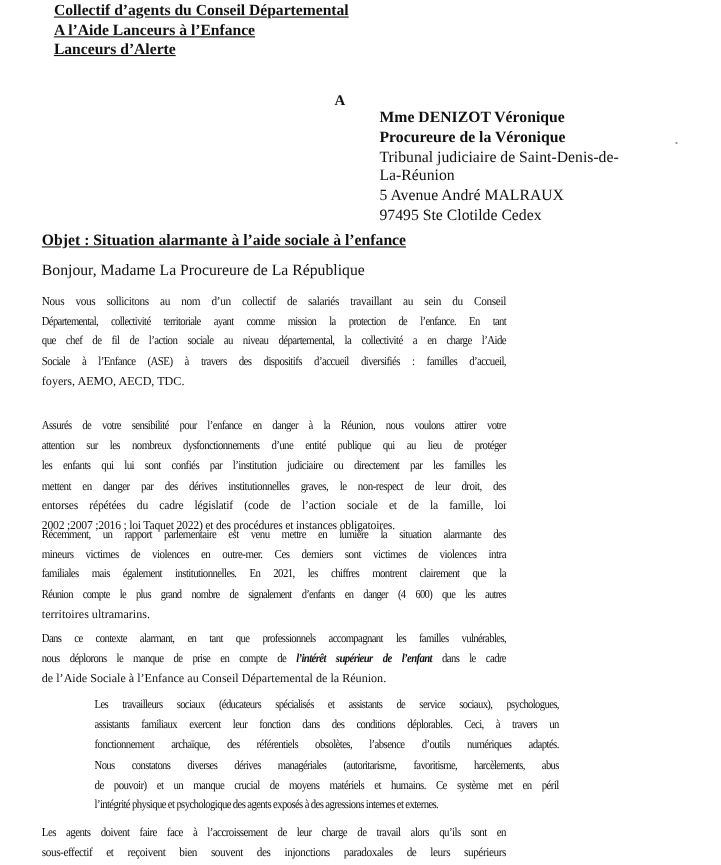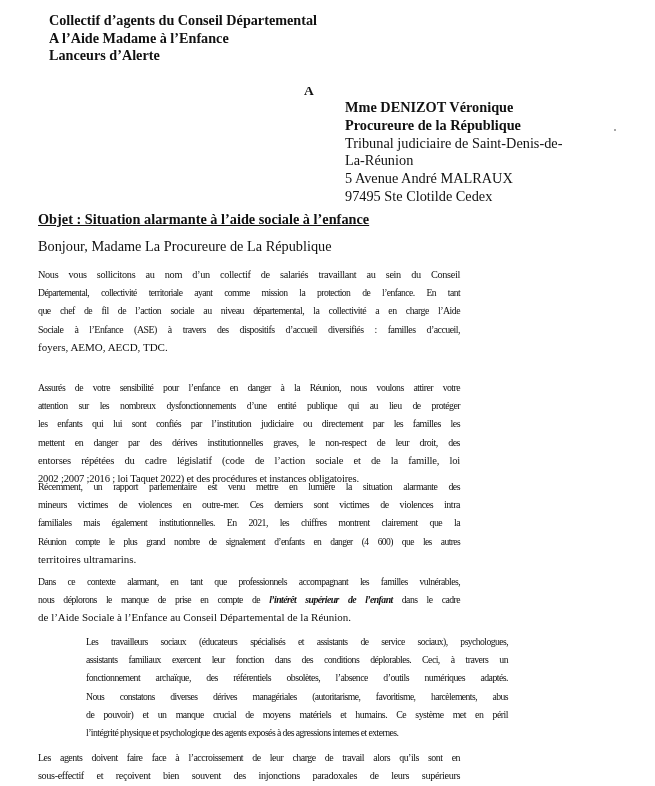--- a/index.html
+++ b/index.html
@@ -1,22 +1,22 @@
 <!DOCTYPE html>
 <html><head>
 <meta charset="utf-8">
 <style>
   html, body { margin: 0; padding: 0; background: #ffffff; }
   body {
     width: 655px; height: 786px; overflow: hidden; position: relative;
     font-family: "Liberation Serif", serif; color: #111;
   }
   .sender {
-    position: absolute; left: 49px; top: 12px;
-    font-weight: bold; font-size: 14.2px; line-height: 17.5px;
+    position: absolute; left: 49px; top: 2px;
+    font-weight: bold; font-size: 14.2px; line-height: 17.5px; text-decoration: underline;
   }
   .sender div { white-space: nowrap; }
   .to-letter {
     position: absolute; left: 304px; top: 83px;
     font-weight: bold; font-size: 13.5px;
   }
   .recipient {
     position: absolute; left: 345px; top: 99px;
     font-size: 14.3px; line-height: 17.8px;
   }
@@ -50,29 +50,29 @@
   .dot {
     position: absolute; left: 614px; top: 129px;
     width: 2px; height: 2px; background: #888; border-radius: 50%;
   }
 </style>
 </head>
 <body>
 
 <div class="sender">
   <div>Collectif d’agents du Conseil Départemental</div>
-  <div>A l’Aide Madame à l’Enfance</div>
+  <div>A l’Aide Lanceurs à l’Enfance</div>
   <div>Lanceurs d’Alerte</div>
 </div>
 
 <div class="to-letter">A</div>
 
 <div class="recipient">
   <div class="b">Mme DENIZOT Véronique</div>
-  <div class="b">Procureure de la République</div>
+  <div class="b">Procureure de la Véronique</div>
   <div>Tribunal judiciaire de Saint-Denis-de-</div>
   <div>La-Réunion</div>
   <div>5 Avenue André MALRAUX</div>
   <div>97495 Ste Clotilde Cedex</div>
 </div>
 
 <div class="dot"></div>
 
 <div class="object">Objet : Situation alarmante à l’aide sociale à l’enfance</div>
 

